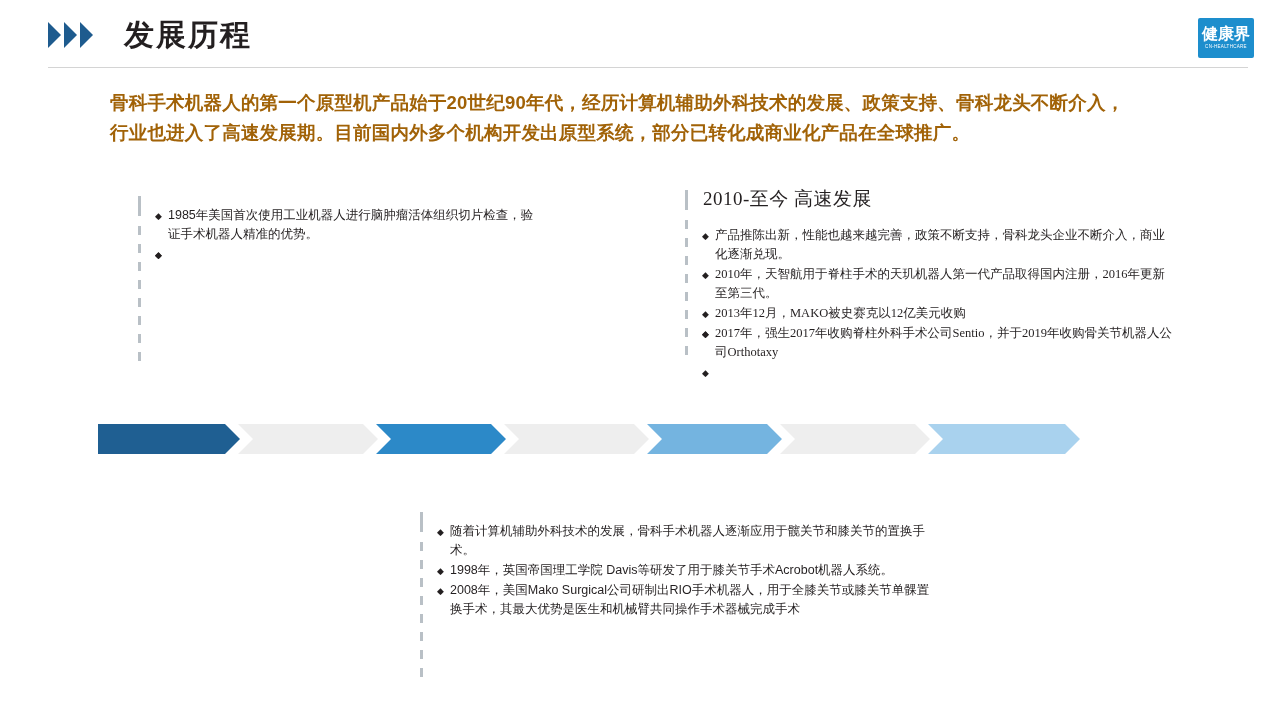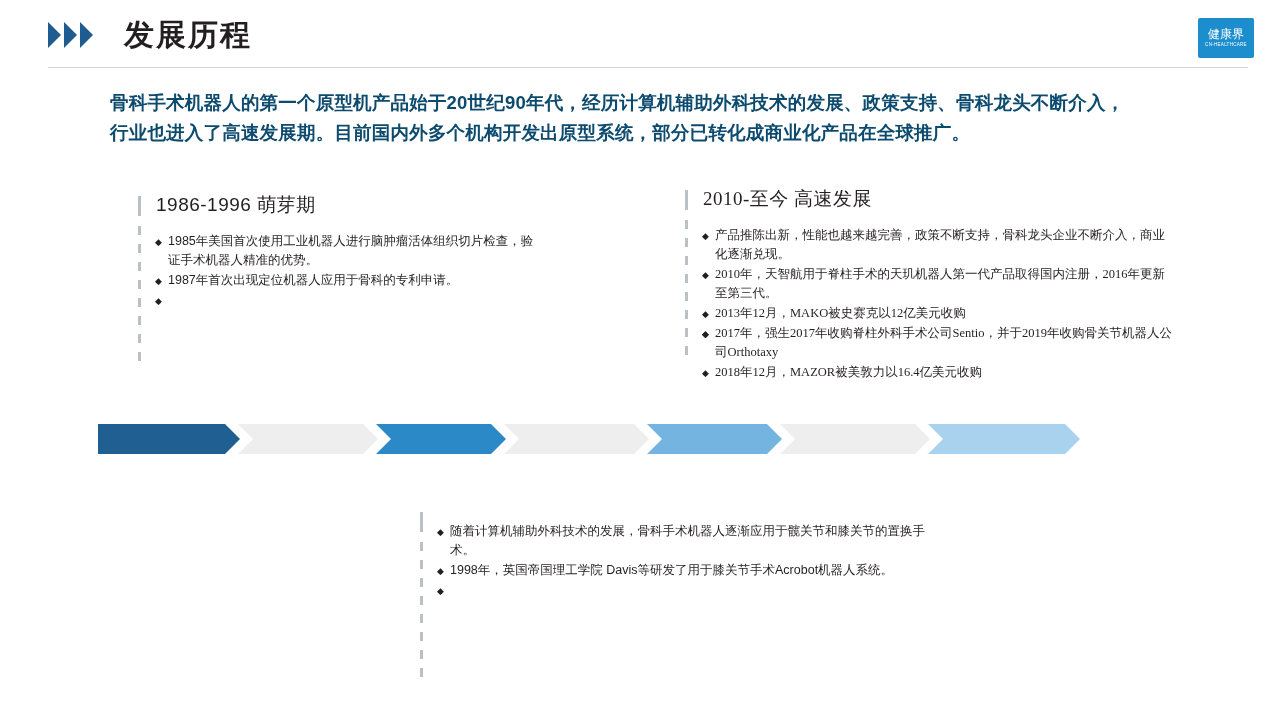--- a/index.html
+++ b/index.html
@@ -70,33 +70,33 @@
     height: 40px;
     background: #1d8ecd;
     color: #ffffff;
     border-radius: 2px;
     display: flex;
     flex-direction: column;
     align-items: center;
     justify-content: center;
     line-height: 1.05;
   }
-  .logo .l1 { font-size: 12px; font-weight: normal; letter-spacing: 0px; }
+  .logo .l1 { font-size: 16px; font-weight: bold; letter-spacing: 0px; }
   .logo .l2 { font-size: 4.5px; letter-spacing: 0.3px; margin-top: 2px; }
 
   
   .intro {
     position: absolute;
     left: 110px;
     top: 88px;
     width: 1030px;
     font-size: 18.5px;
     line-height: 1.62;
     font-weight: bold;
-    color: #0c4a6e;
+    color: #a16207;
     letter-spacing: 0.2px;
   }
 
   
   .block { position: absolute; }
   .block .bar-head {
     position: absolute;
     left: 0;
     top: 4px;
     width: 3px;
@@ -195,34 +195,33 @@
     <div class="logo">
       <span class="l1">健康界</span>
       <span class="l2">CN-HEALTHCARE</span>
     </div>
   </div>
 
   <div class="intro">骨科手术机器人的第一个原型机产品始于20世纪90年代，经历计算机辅助外科技术的发展、政策支持、骨科龙头不断介入，行业也进入了高速发展期。目前国内外多个机构开发出原型系统，部分已转化成商业化产品在全球推广。</div>
 
   <div class="block" id="block-1">
     <span class="bar-head"></span>
-    <h3>1986-1996  萌芽期</h3>
     <div class="dash-col">
       <i></i>
         <i></i>
         <i></i>
         <i></i>
         <i></i>
         <i></i>
         <i></i>
         <i></i>
     </div>
     <ul class="bullets">
       <li><span class="dia">◆</span><span>1985年美国首次使用工业机器人进行脑肿瘤活体组织切片检查，验证手术机器人精准的优势。</span></li>
-      <li><span class="dia">◆</span><span>1987年首次出现定位机器人应用于骨科的专利申请。</span></li>
+      <li><span class="dia">◆</span></li>
       <li><span class="dia">◆</span></li>
     </ul>
   </div>
 
   <div class="block" id="block-2">
     <span class="bar-head"></span>
     <h3>2010-至今   高速发展</h3>
     <div class="dash-col">
       <i></i>
         <i></i>
@@ -232,21 +231,21 @@
         <i></i>
         <i></i>
         <i></i>
     </div>
     <ul class="bullets">
       <li><span class="dia">◆</span><span>产品推陈出新，性能也越来越完善，政策不断支持，骨科龙头企业不断介入，商业化逐渐兑现。</span></li>
       <li><span class="dia">◆</span><span>2010年，天智航用于脊柱手术的天玑机器人第一代产品取得国内注册，2016年更新至第三代。</span></li>
       <li><span class="dia">◆</span><span>2013年12月，MAKO被史赛克以12亿美元收购</span></li>
       <li><span class="dia">◆</span></li>
       <li><span class="dia">◆</span><span>2017年，强生2017年收购脊柱外科手术公司Sentio，并于2019年收购骨关节机器人公司Orthotaxy</span></li>
-      <li><span class="dia">◆</span><span>2018年12月，MAZOR被美敦力以16.4亿美元收购</span></li>
+      <li><span class="dia">◆</span></li>
     </ul>
   </div>
 
   <div class="ribbon">
     <div class="seg first s1"></div>
     <div class="seg s2"></div>
     <div class="seg s3"></div>
     <div class="seg s4"></div>
     <div class="seg s5"></div>
     <div class="seg s6"></div>
@@ -261,17 +260,17 @@
         <i></i>
         <i></i>
         <i></i>
         <i></i>
         <i></i>
         <i></i>
     </div>
     <ul class="bullets">
       <li><span class="dia">◆</span><span>随着计算机辅助外科技术的发展，骨科手术机器人逐渐应用于髋关节和膝关节的置换手术。</span></li>
       <li><span class="dia">◆</span><span>1998年，英国帝国理工学院 Davis等研发了用于膝关节手术Acrobot机器人系统。</span></li>
-      <li><span class="dia">◆</span></li>
+      <li><span class="dia">◆</span><span>2008年，美国Mako Surgical公司研制出RIO手术机器人，用于全膝关节或膝关节单髁置换手术，其最大优势是医生和机械臂共同操作手术器械完成手术</span></li>
     </ul>
   </div>
 
 </div>
 
 </body></html>

